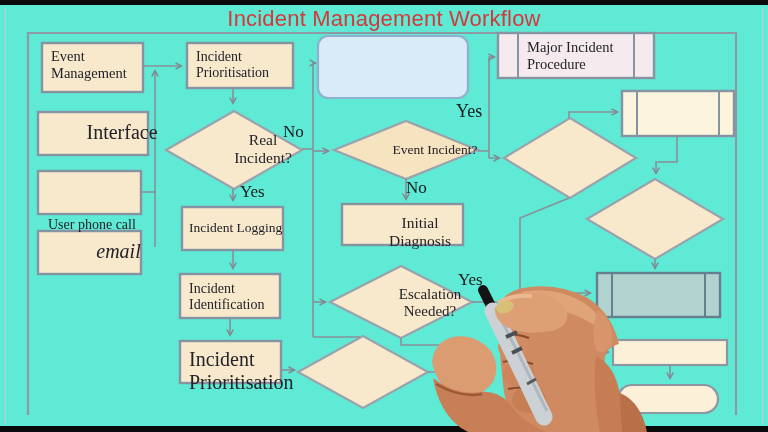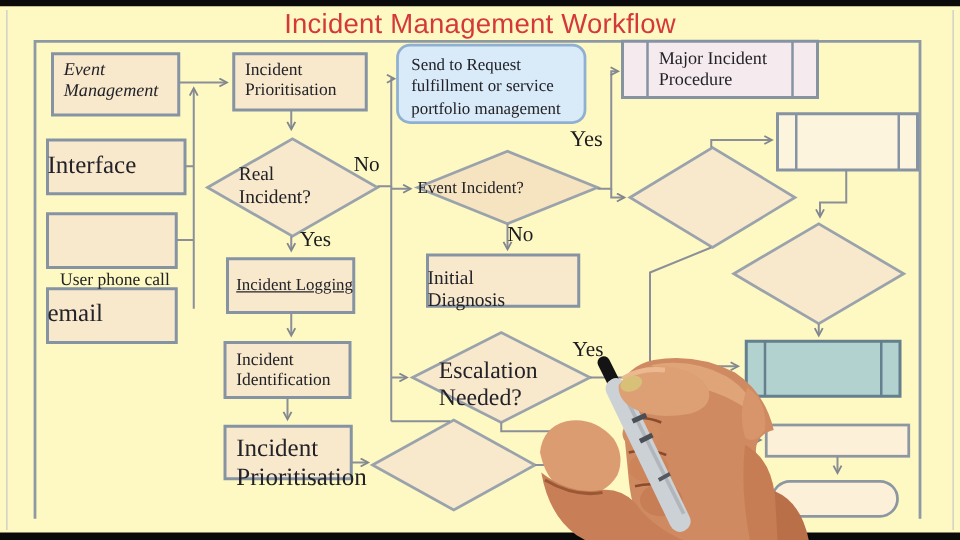--- a/index.html
+++ b/index.html
@@ -1,41 +1,41 @@
 <!DOCTYPE html>
 <html><head>
 <meta charset="utf-8">
 <style>
   html,body{margin:0;padding:0;background:#000;}
-  .stage{position:relative;width:768px;height:432px;background:#fef9c3;overflow:hidden;
+  .stage{position:relative;width:768px;height:432px;background:#5eead4;overflow:hidden;
          font-family:"Liberation Serif","DejaVu Serif",serif;}
   .bar{position:absolute;left:0;width:768px;background:#0a0a0a;}
   .bar.top{top:0;height:5px;}
   .bar.bottom{top:426px;height:6px;}
   .title{position:absolute;left:0;top:6px;width:768px;text-align:center;
          font-family:"Liberation Sans","DejaVu Sans",sans-serif;
          font-size:22px;color:#d5383b;letter-spacing:.2px;}
   svg.layer{position:absolute;left:0;top:0;}
   .lbl{position:absolute;color:#222228;line-height:1.16;}
-  .c{text-align:left;}
+  .c{text-align:center;margin-left:29px;}
   
-  .l-event{left:51px;top:48px;width:92px;font-size:14.5px;font-style:italic;}
+  .l-event{left:51px;top:48px;width:92px;font-size:14.5px;}
   .l-interface{left:38px;top:121px;width:110px;font-size:20px;}
   .l-user{left:48px;top:177px;width:88px;font-size:14px;margin-top:40px;}
-  .l-email{left:38px;top:240px;width:103px;font-size:20px;}
+  .l-email{left:38px;top:240px;width:103px;font-size:20px;font-style:italic;}
   .l-ident{left:196px;top:49px;width:95px;font-size:14px;}
   .l-real{left:191px;top:131px;width:86px;font-size:15.5px;}
-  .l-logging{left:189px;top:220px;width:100px;font-size:13.5px;white-space:nowrap;text-decoration:underline;}
+  .l-logging{left:189px;top:220px;width:100px;font-size:13.5px;white-space:nowrap;}
   .l-categ{left:189px;top:281px;width:92px;font-size:14px;}
   .l-prior{left:189px;top:348px;width:92px;font-size:20px;}
   .l-send{left:329px;top:43px;width:134px;font-size:13.5px;line-height:1.28;}
   .l-major{left:334px;top:142px;width:144px;font-size:13.5px;white-space:nowrap;}
   .l-mip{left:527px;top:39px;width:110px;font-size:14.5px;}
   .l-initdiag{left:342px;top:214px;width:98px;font-size:15.5px;}
-  .l-escal{left:351px;top:286px;width:100px;font-size:19px;}
+  .l-escal{left:351px;top:286px;width:100px;font-size:15px;}
   
   .e-lbl{position:absolute;font-size:17px;color:#1b1b20;text-align:right;}
   .e-real-no{left:283px;top:122px;}
   .e-real-yes{left:240px;top:182px;}
   .e-major-yes{left:456px;top:101px;font-size:18px;}
   .e-major-no{left:406px;top:178px;}
   .e-escal-yes{left:458px;top:270px;}
 </style>
 </head>
 <body>
@@ -133,21 +133,20 @@
 
   <div class="lbl l-event">Event Management</div>
   <div class="lbl l-interface c">Interface</div>
   <div class="lbl l-user">User phone call</div>
   <div class="lbl l-email c">email</div>
   <div class="lbl l-ident">Incident Prioritisation</div>
   <div class="lbl l-real c">Real Incident?</div>
   <div class="lbl l-logging">Incident Logging</div>
   <div class="lbl l-categ">Incident Identification</div>
   <div class="lbl l-prior">Incident Prioritisation</div>
-  <div class="lbl l-send">Send to Request fulfillment or service portfolio management</div>
   <div class="lbl l-major c">Event Incident?</div>
   <div class="lbl l-mip">Major Incident Procedure</div>
   <div class="lbl l-initdiag c">Initial Diagnosis</div>
   <div class="lbl l-escal c">Escalation Needed?</div>
 
   <div class="e-lbl e-real-no">No</div>
   <div class="e-lbl e-real-yes">Yes</div>
   <div class="e-lbl e-major-yes">Yes</div>
   <div class="e-lbl e-major-no">No</div>
   <div class="e-lbl e-escal-yes">Yes</div>

